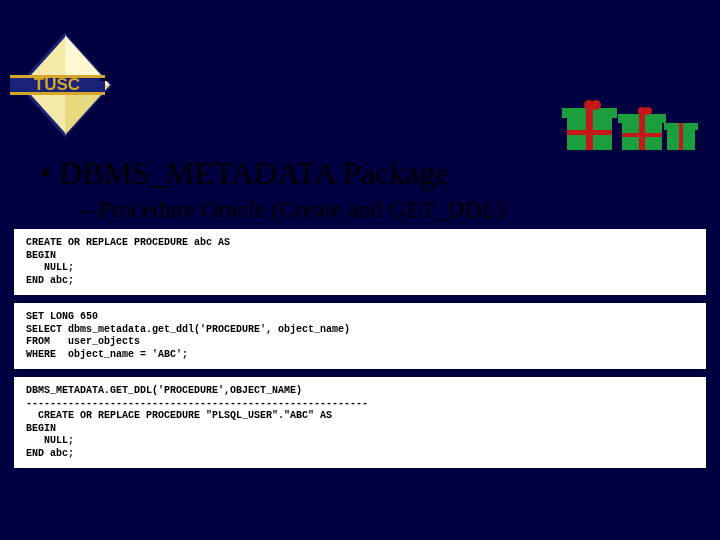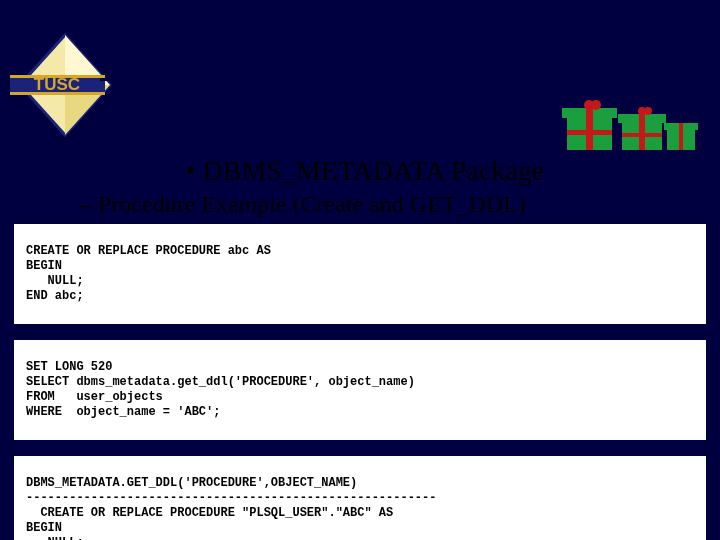--- a/index.html
+++ b/index.html
@@ -46,38 +46,37 @@
     position: absolute;
     right: 18px;
     top: 90px;
     width: 150px;
     height: 70px;
   }
   .content {
     padding: 0 30px;
   }
   .bullet-l1 {
-    font-size: 28px;
+    font-size: 32px;
     color: #000;
     margin-bottom: 4px;
     padding-left: 10px;
-    text-align: center;
   }
   .bullet-l2 {
     font-size: 24px;
     color: #000;
     padding-left: 50px;
     margin-bottom: 6px;
   }
   .code-block {
     background: #fff;
-    margin: 0 14px 16px 14px;
-    padding: 20px 12px;
+    margin: 0 14px 8px 14px;
+    padding: 8px 12px;
     font-family: 'Courier New', monospace;
-    font-size: 12px;
+    font-size: 10px;
     font-weight: bold;
     color: #000;
     line-height: 1.25;
     white-space: pre;
   }
 </style>
 </head>
 <body>
 
 <div class="header-area">
@@ -106,28 +105,28 @@
     <rect x="127" y="33" width="4" height="27" fill="#c51818"></rect>
     <circle cx="37" cy="15" r="5" fill="#c51818"></circle>
     <circle cx="44" cy="15" r="5" fill="#c51818"></circle>
     <circle cx="90" cy="21" r="4" fill="#c51818"></circle>
     <circle cx="96" cy="21" r="4" fill="#c51818"></circle>
   </svg>
 </div>
 
 <div class="content">
   <div class="bullet-l1">• <span>DBMS_METADATA Package</span></div>
-  <div class="bullet-l2">– <span>Procedure Example (Create and GET_DDL)</span></div>
+  <div class="bullet-l2">– <span>Procedure Oracle (Create and GET_DDL)</span></div>
 </div>
 
 <div class="code-block">CREATE OR REPLACE PROCEDURE abc AS
 BEGIN
    NULL;
 END abc;</div>
-<div class="code-block">SET LONG 520
+<div class="code-block">SET LONG 650
 SELECT dbms_metadata.get_ddl('PROCEDURE', object_name)
 FROM   user_objects
 WHERE  object_name = 'ABC';</div>
 <div class="code-block">DBMS_METADATA.GET_DDL('PROCEDURE',OBJECT_NAME)
 ---------------------------------------------------------
   CREATE OR REPLACE PROCEDURE "PLSQL_USER"."ABC" AS
 BEGIN
    NULL;
 END abc;</div>
 

